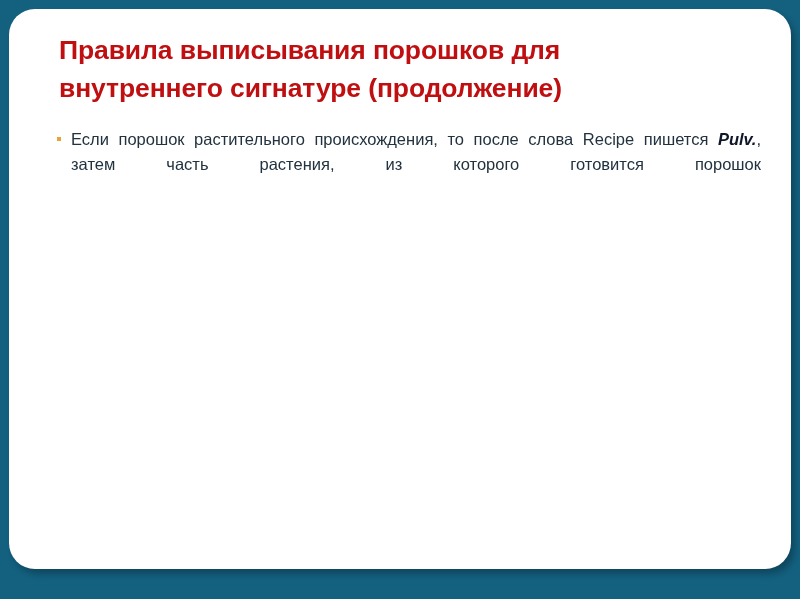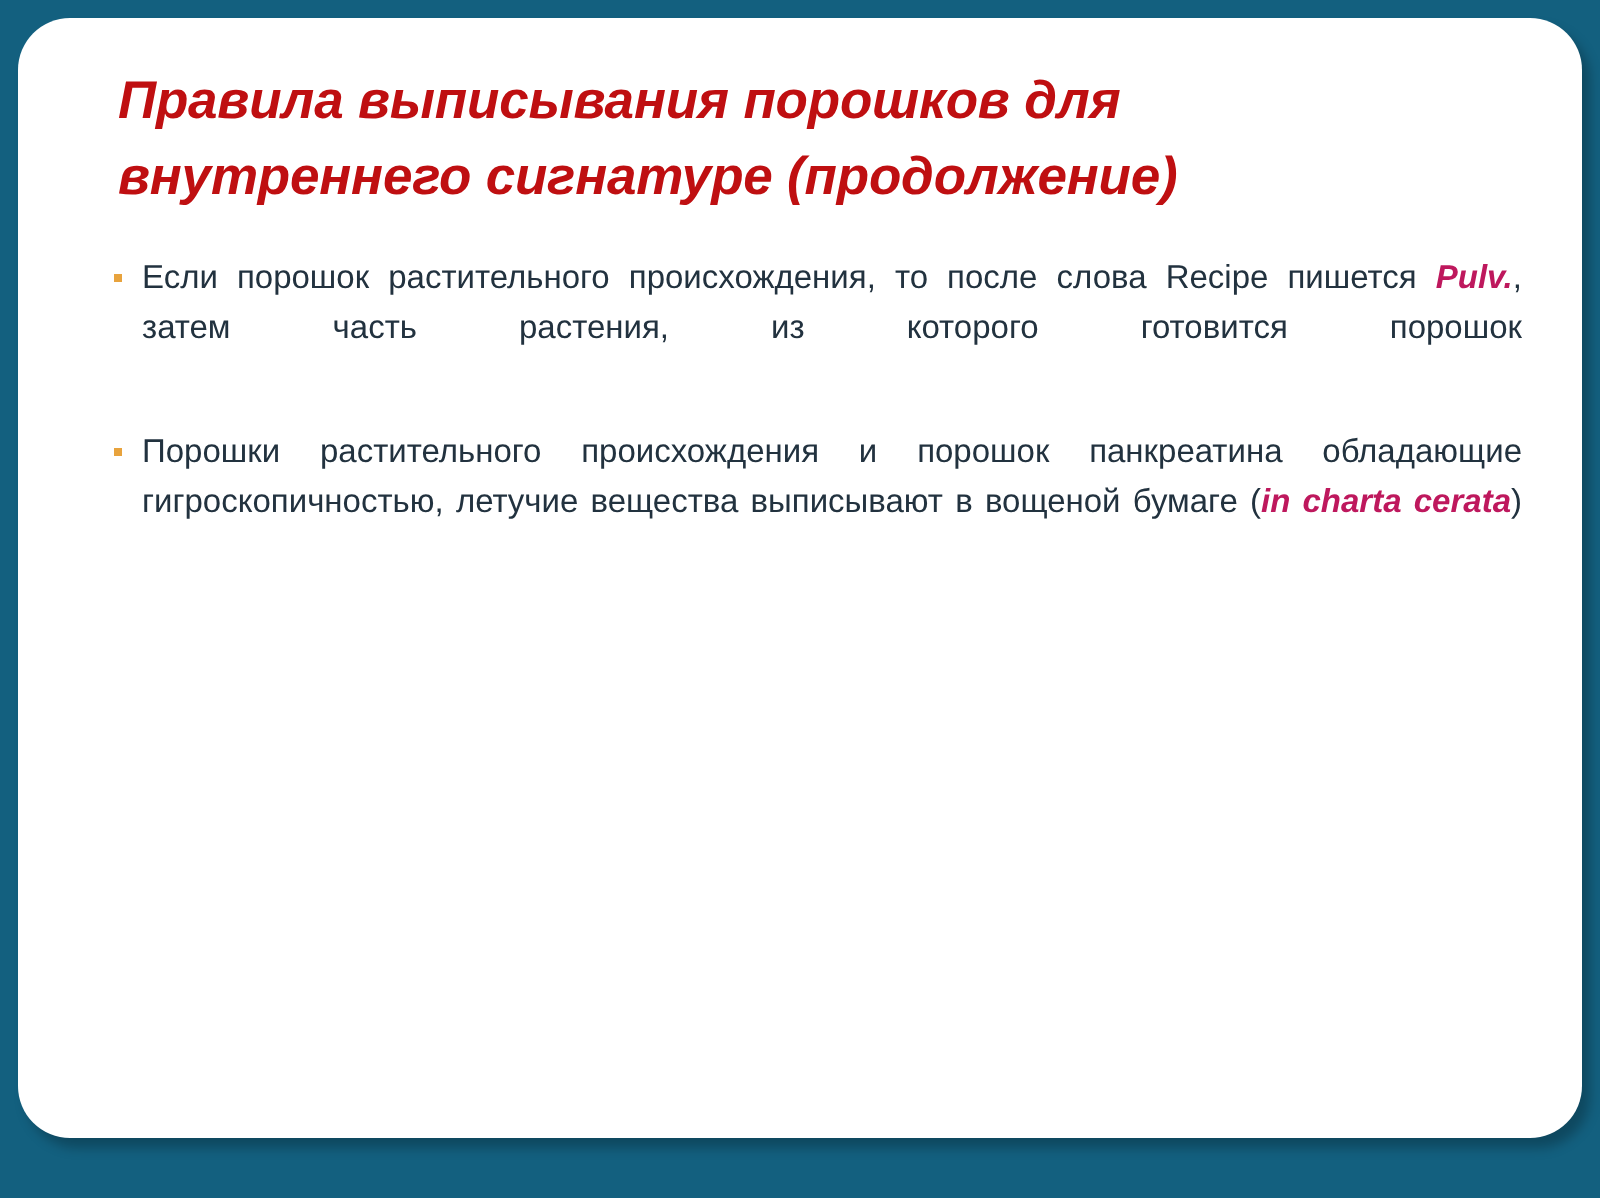--- a/index.html
+++ b/index.html
@@ -37,21 +37,20 @@
   }
 
   .slide-title {
     color: #bf0f11;
     font-weight: bold;
     font-size: 26.5px;
     line-height: 38px;
     letter-spacing: -0.1px;
     margin: 0 0 20px 8px;
     max-width: 660px;
-    font-style: italic;
   }
   .slide-title .title-line {
     display: block;
   }
 
   .body-block {
     margin: 0;
     padding: 0;
     list-style: none;
     max-width: 728px;
@@ -89,21 +88,21 @@
 
   
   .bullet-text::after {
     content: "";
     display: inline-block;
     width: 100%;
   }
 
   em.term {
     font-weight: bold;
-    color: #be185d;
+    color: #0f172a;
   }
 
   .spacer-wide {
     display: inline-block;
     width: 18px;
   }
 </style>
 </head>
 <body>
 
@@ -113,20 +112,16 @@
     <h1 class="slide-title">
       <span class="title-line">Правила выписывания порошков для</span>
       <span class="title-line">внутреннего сигнатуре (продолжение)</span>
     </h1>
 
     <ul class="body-block">
         <li class="bullet-item">
           <span class="bullet-mark"></span>
           <span class="bullet-text">Если порошок растительного происхождения, то после слова Recipe пишется <em class="term">Pulv.</em>, затем часть растения, из которого готовится порошок</span>
         </li>
-        <li class="bullet-item">
-          <span class="bullet-mark"></span>
-          <span class="bullet-text">Порошки растительного происхождения и порошок панкреатина обладающие гигроскопичностью, летучие вещества выписывают в вощеной бумаге  (<em class="term">in charta cerata</em>)</span>
-        </li>
       </ul>
 
   </div>
 </div>
 
 </body></html>

